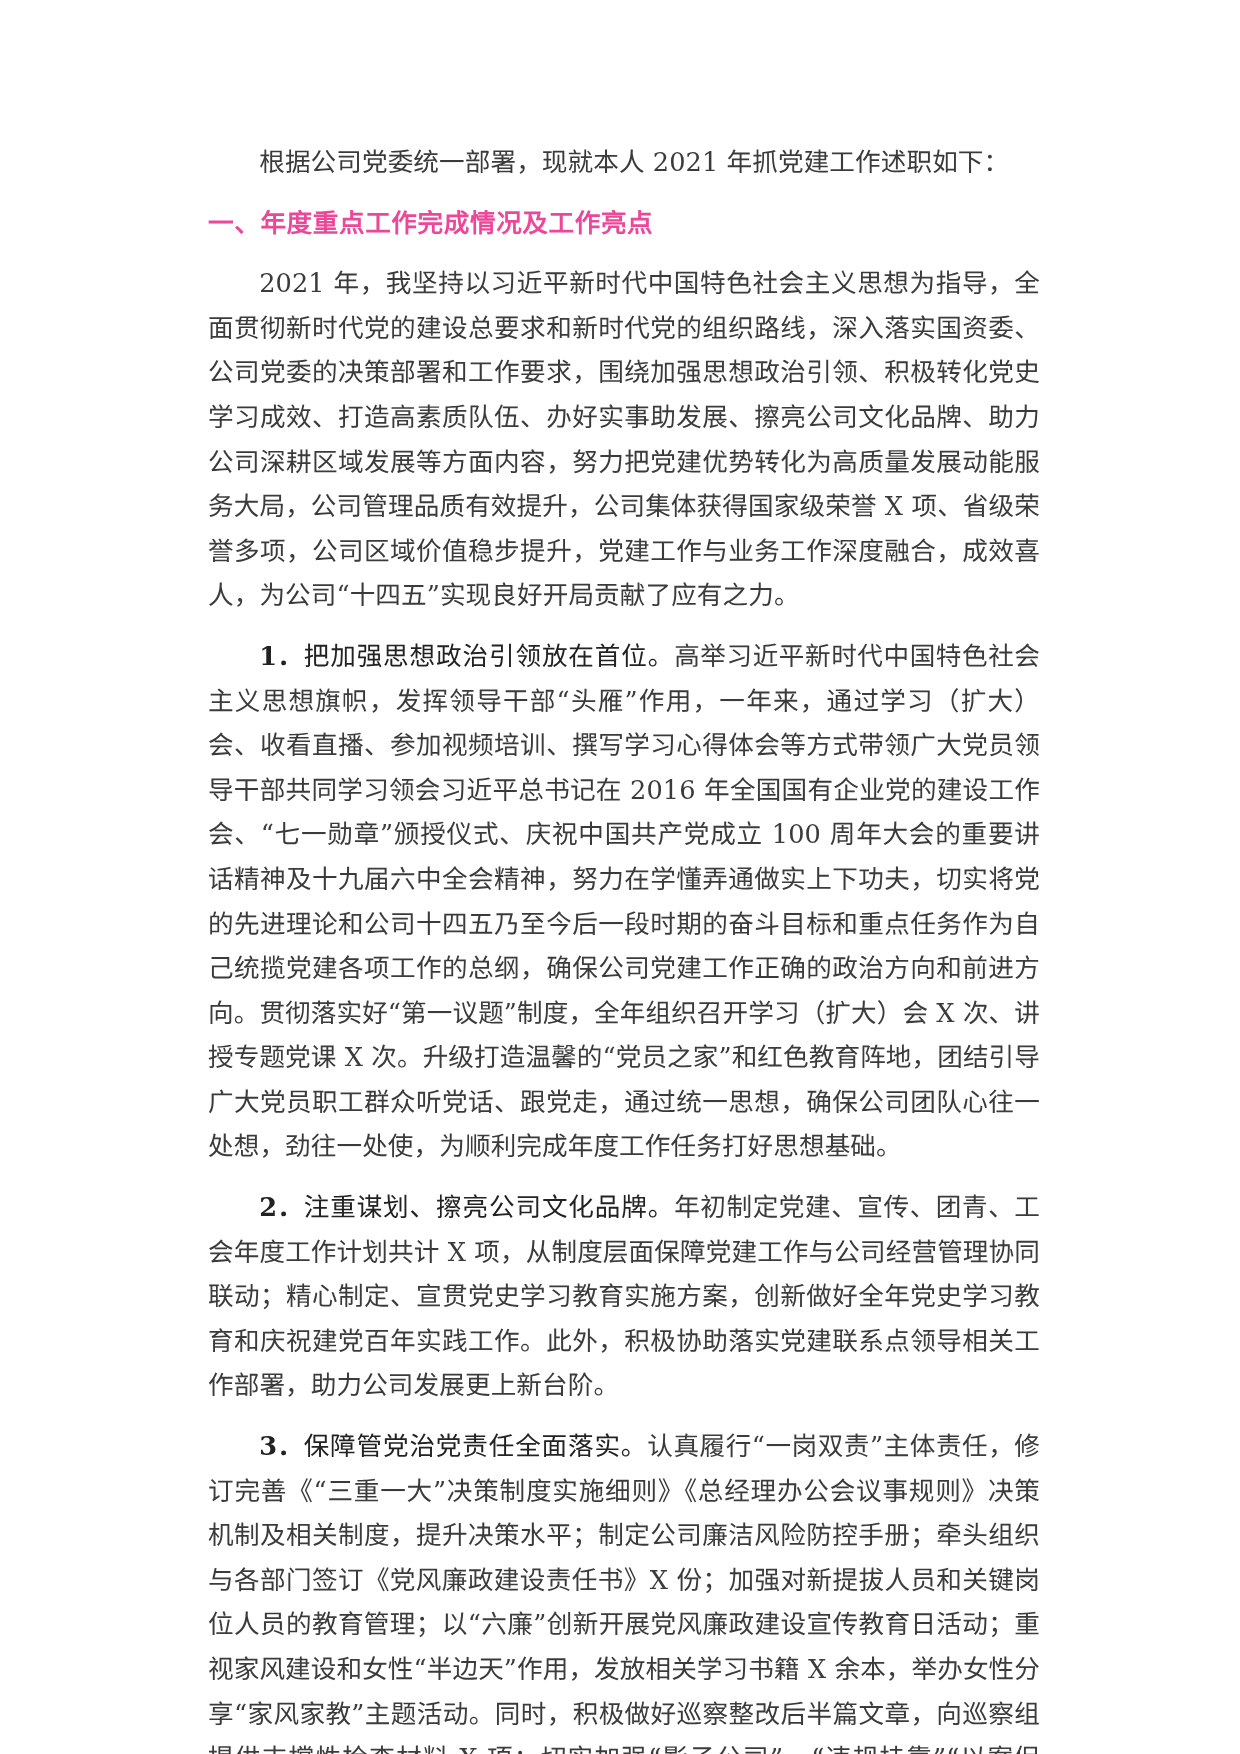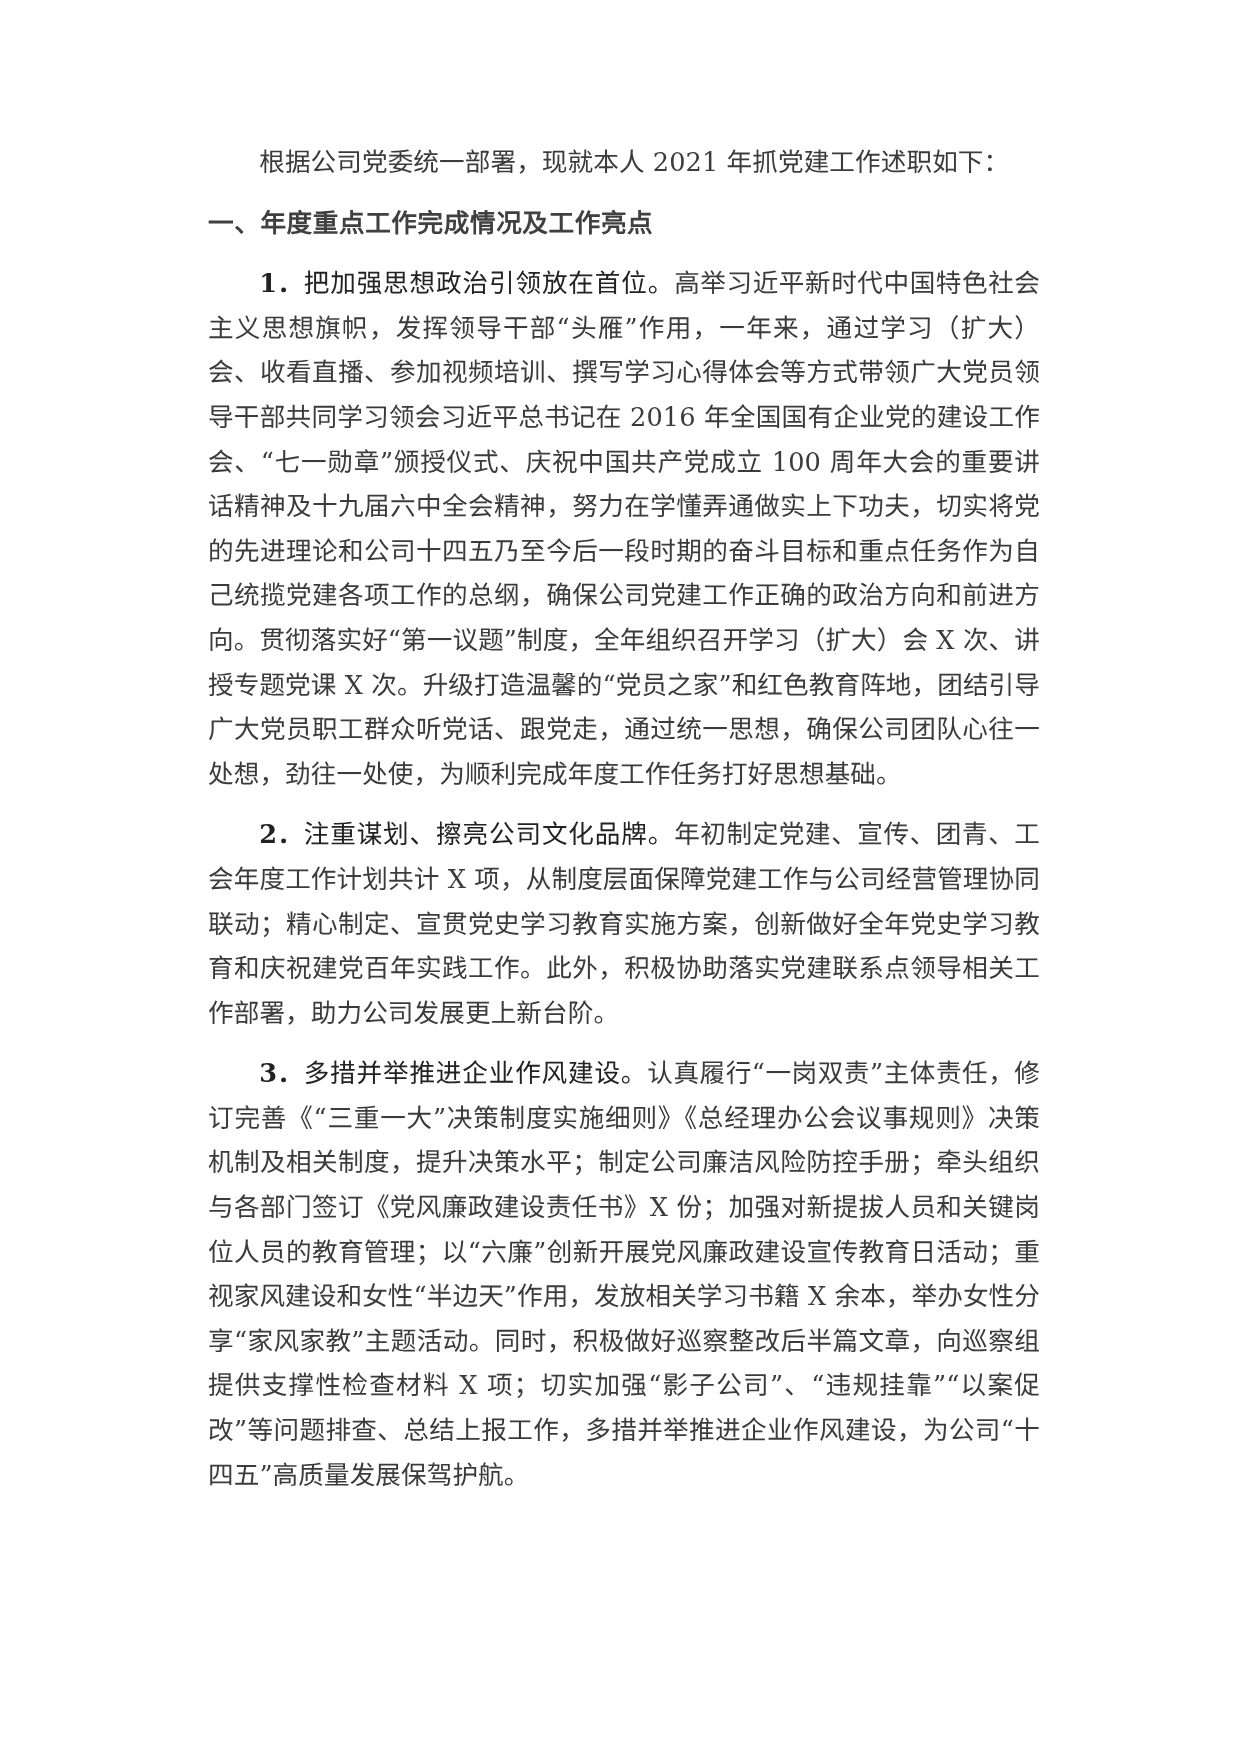--- a/index.html
+++ b/index.html
@@ -52,21 +52,21 @@
   p.para {
     text-indent: 2em;
     margin-bottom: 16px;
   }
 
   h1.sec-heading {
     font-weight: bold;
     text-indent: 0;
     margin-top: 6px;
     margin-bottom: 16px;
-    color: #404040;
+    color: #ec4899;
     letter-spacing: 0.6px;
   }
 
   h2.sub-heading {
     font-weight: bold;
     text-indent: 2em;
     margin-top: 8px;
     margin-bottom: 16px;
     color: #222222;
     letter-spacing: 0.4px;
@@ -87,28 +87,29 @@
 </head>
 <body>
 
 <div class="page">
   <div class="doc-body">
 
     <p class="lead">根据公司党委统一部署，现就本人 2021 年抓党建工作述职如下：</p>
 
     <h1 class="sec-heading">一、年度重点工作完成情况及工作亮点</h1>
 
+    <p class="para">2021 年，我坚持以习近平新时代中国特色社会主义思想为指导，全面贯彻新时代党的建设总要求和新时代党的组织路线，深入落实国资委、公司党委的决策部署和工作要求，围绕加强思想政治引领、积极转化党史学习成效、打造高素质队伍、办好实事助发展、擦亮公司文化品牌、助力公司深耕区域发展等方面内容，努力把党建优势转化为高质量发展动能服务大局，公司管理品质有效提升，公司集体获得国家级荣誉 X 项、省级荣誉多项，公司区域价值稳步提升，党建工作与业务工作深度融合，成效喜人，为公司“十四五”实现良好开局贡献了应有之力。</p>
 
 
     <p class="para">
       <span class="num">1．</span><span class="item-label">把加强思想政治引领放在首位。</span><span>高举习近平新时代中国特色社会主义思想旗帜，发挥领导干部“头雁”作用，一年来，通过学习（扩大）会、收看直播、参加视频培训、撰写学习心得体会等方式带领广大党员领导干部共同学习领会习近平总书记在 2016 年全国国有企业党的建设工作会、“七一勋章”颁授仪式、庆祝中国共产党成立 100 周年大会的重要讲话精神及十九届六中全会精神，努力在学懂弄通做实上下功夫，切实将党的先进理论和公司十四五乃至今后一段时期的奋斗目标和重点任务作为自己统揽党建各项工作的总纲，确保公司党建工作正确的政治方向和前进方向。贯彻落实好“第一议题”制度，全年组织召开学习（扩大）会 X 次、讲授专题党课 X 次。升级打造温馨的“党员之家”和红色教育阵地，团结引导广大党员职工群众听党话、跟党走，通过统一思想，确保公司团队心往一处想，劲往一处使，为顺利完成年度工作任务打好思想基础。</span>
     </p>
 
     <p class="para">
       <span class="num">2．</span><span class="item-label">注重谋划、擦亮公司文化品牌。</span><span>年初制定党建、宣传、团青、工会年度工作计划共计 X 项，从制度层面保障党建工作与公司经营管理协同联动；精心制定、宣贯党史学习教育实施方案，创新做好全年党史学习教育和庆祝建党百年实践工作。此外，积极协助落实党建联系点领导相关工作部署，助力公司发展更上新台阶。</span>
     </p>
 
     <p class="para">
-      <span class="num">3．</span><span class="item-label">多措并举推进企业作风建设。</span><span>认真履行“一岗双责”主体责任，修订完善《“三重一大”决策制度实施细则》《总经理办公会议事规则》决策机制及相关制度，提升决策水平；制定公司廉洁风险防控手册；牵头组织与各部门签订《党风廉政建设责任书》X 份；加强对新提拔人员和关键岗位人员的教育管理；以“六廉”创新开展党风廉政建设宣传教育日活动；重视家风建设和女性“半边天”作用，发放相关学习书籍 X 余本，举办女性分享“家风家教”主题活动。同时，积极做好巡察整改后半篇文章，向巡察组提供支撑性检查材料 X 项；切实加强“影子公司”、“违规挂靠”“以案促改”等问题排查、总结上报工作，多措并举推进企业作风建设，为公司“十四五”高质量发展保驾护航。</span>
+      <span class="num">3．</span><span class="item-label">保障管党治党责任全面落实。</span><span>认真履行“一岗双责”主体责任，修订完善《“三重一大”决策制度实施细则》《总经理办公会议事规则》决策机制及相关制度，提升决策水平；制定公司廉洁风险防控手册；牵头组织与各部门签订《党风廉政建设责任书》X 份；加强对新提拔人员和关键岗位人员的教育管理；以“六廉”创新开展党风廉政建设宣传教育日活动；重视家风建设和女性“半边天”作用，发放相关学习书籍 X 余本，举办女性分享“家风家教”主题活动。同时，积极做好巡察整改后半篇文章，向巡察组提供支撑性检查材料 X 项；切实加强“影子公司”、“违规挂靠”“以案促改”等问题排查、总结上报工作，多措并举推进企业作风建设，为公司“十四五”高质量发展保驾护航。</span>
     </p>
 
   </div>
 </div>
 
 </body></html>

